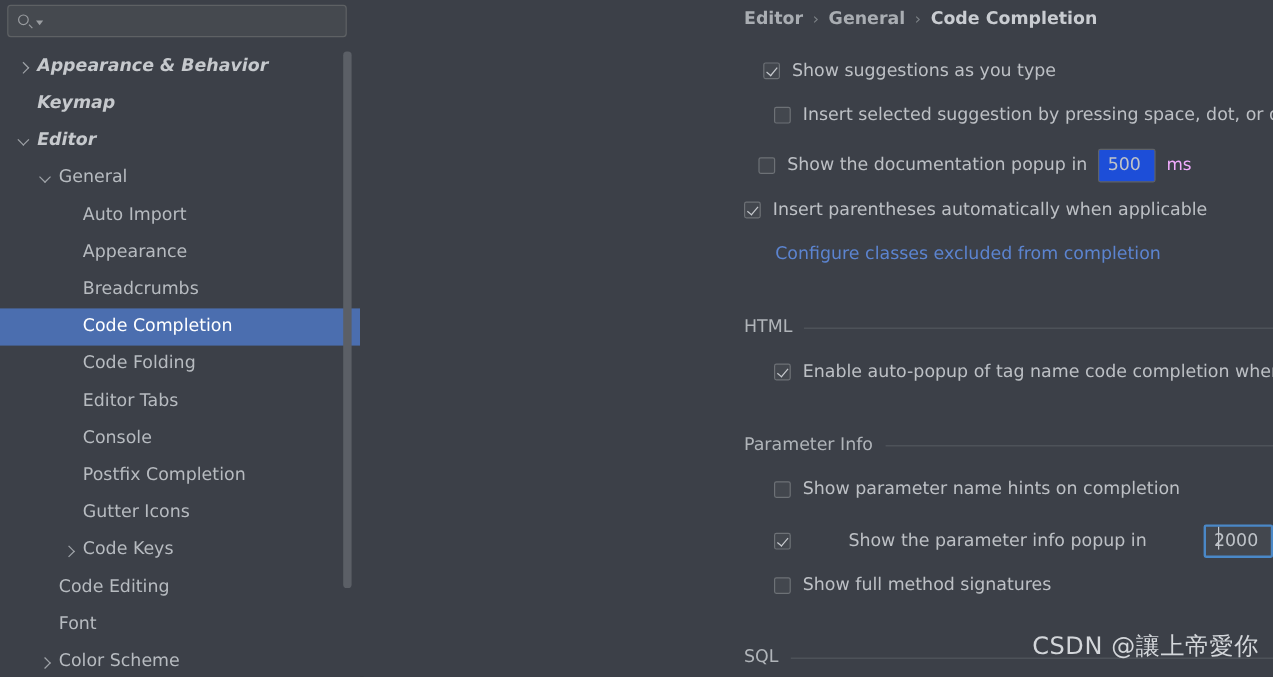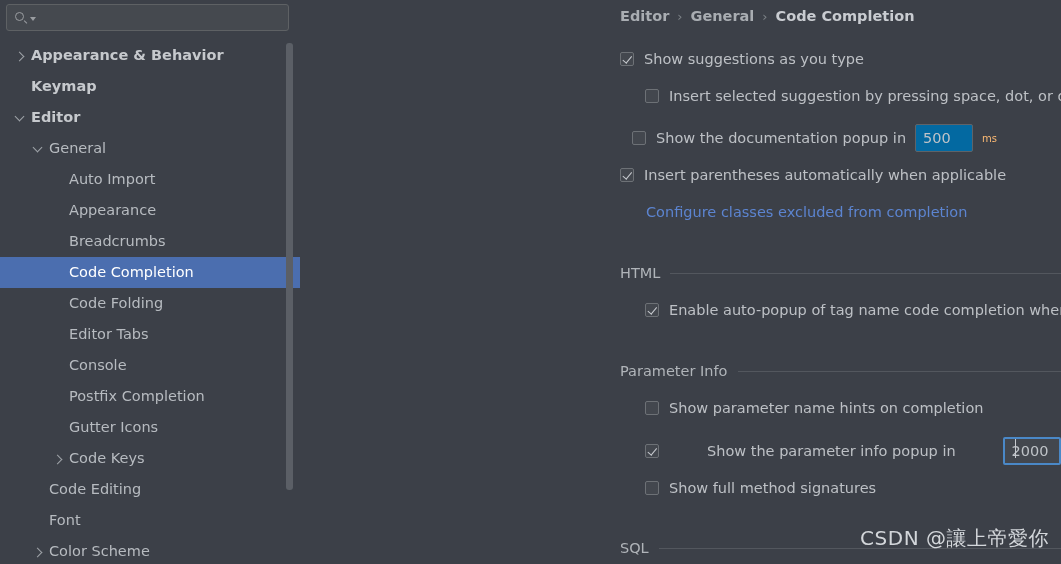--- a/index.html
+++ b/index.html
@@ -106,21 +106,21 @@
     align-items: center;
     font-size: 14.5px;
     color: #b7bbc0;
     white-space: nowrap;
     cursor: default;
   }
   .tree-row.selected {
     background: #4b6eaf;
     color: #ffffff;
   }
-  .tree-row.bold { font-weight: bold; color: #c6c9cd; }
+  .tree-row.bold { font-weight: bold; color: #c6c9cd; font-style: italic; }
   .arrow {
     width: 11px;
     height: 11px;
     position: relative;
     flex: 0 0 11px;
     margin-right: 6px;
   }
   .arrow.none { visibility: hidden; }
   .arrow i {
     position: absolute;
@@ -214,22 +214,22 @@
     top: 1px;
     width: 3.5px;
     height: 7.5px;
     border-right: 1.8px solid #c8cbd0;
     border-bottom: 1.8px solid #c8cbd0;
     transform: rotate(40deg);
   }
   .num-field {
     box-sizing: border-box;
     height: 28px;
-    width: 58px;
-    background: #0369a1;
+    width: 48px;
+    background: #1d4ed8;
     border: 1px solid #5f6368;
     border-radius: 2px;
     color: #bfc3c8;
     font-family: "DejaVu Sans", sans-serif;
     font-size: 14.5px;
     padding: 0 7px;
     margin: 0 9px;
     line-height: 26px;
     outline: none;
     position: relative;
@@ -241,21 +241,21 @@
   }
   .caret-holder { position: relative; display: inline-block; }
   .caret {
     position: absolute;
     left: 21px;
     top: 2px;
     width: 1.5px;
     height: 19px;
     background: #c6c9ce;
   }
-  .unit { color: #fdba74; font-size: 10px; }
+  .unit { color: #f0abfc; font-size: 14px; }
 
   .link {
     position: absolute;
     font-size: 14.5px;
     color: #5c84d0;
     cursor: pointer;
     white-space: nowrap;
   }
 
   .sect {
@@ -392,21 +392,21 @@
   <div class="content">
 
     <div class="breadcrumb">
       <span class="crumb">Editor</span>
       <span class="sep">›</span>
       <span class="crumb">General</span>
       <span class="sep">›</span>
       <span class="crumb last">Code Completion</span>
     </div>
 
-    <div class="opt" style="left:320px; top:51px;">
+    <div class="opt" style="left:336px; top:51px;">
       <span class="cb checked"></span>
       <span>Show suggestions as you type</span>
     </div>
 
     <div class="opt" style="left:345px; top:88px;">
       <span class="cb"></span>
       <span>Insert selected suggestion by pressing space, dot, or other context-dependent keys</span>
     </div>
 
     <div class="opt" style="left:332px; top:124px;">

